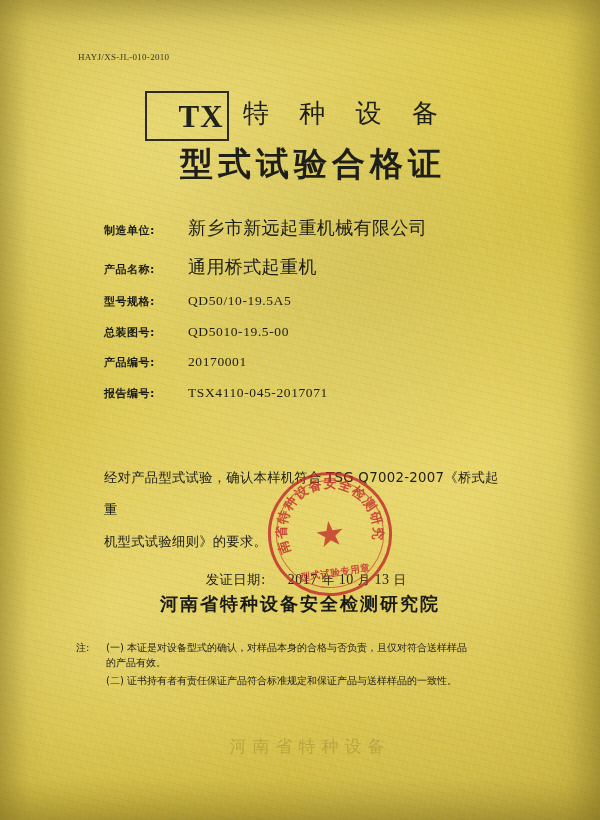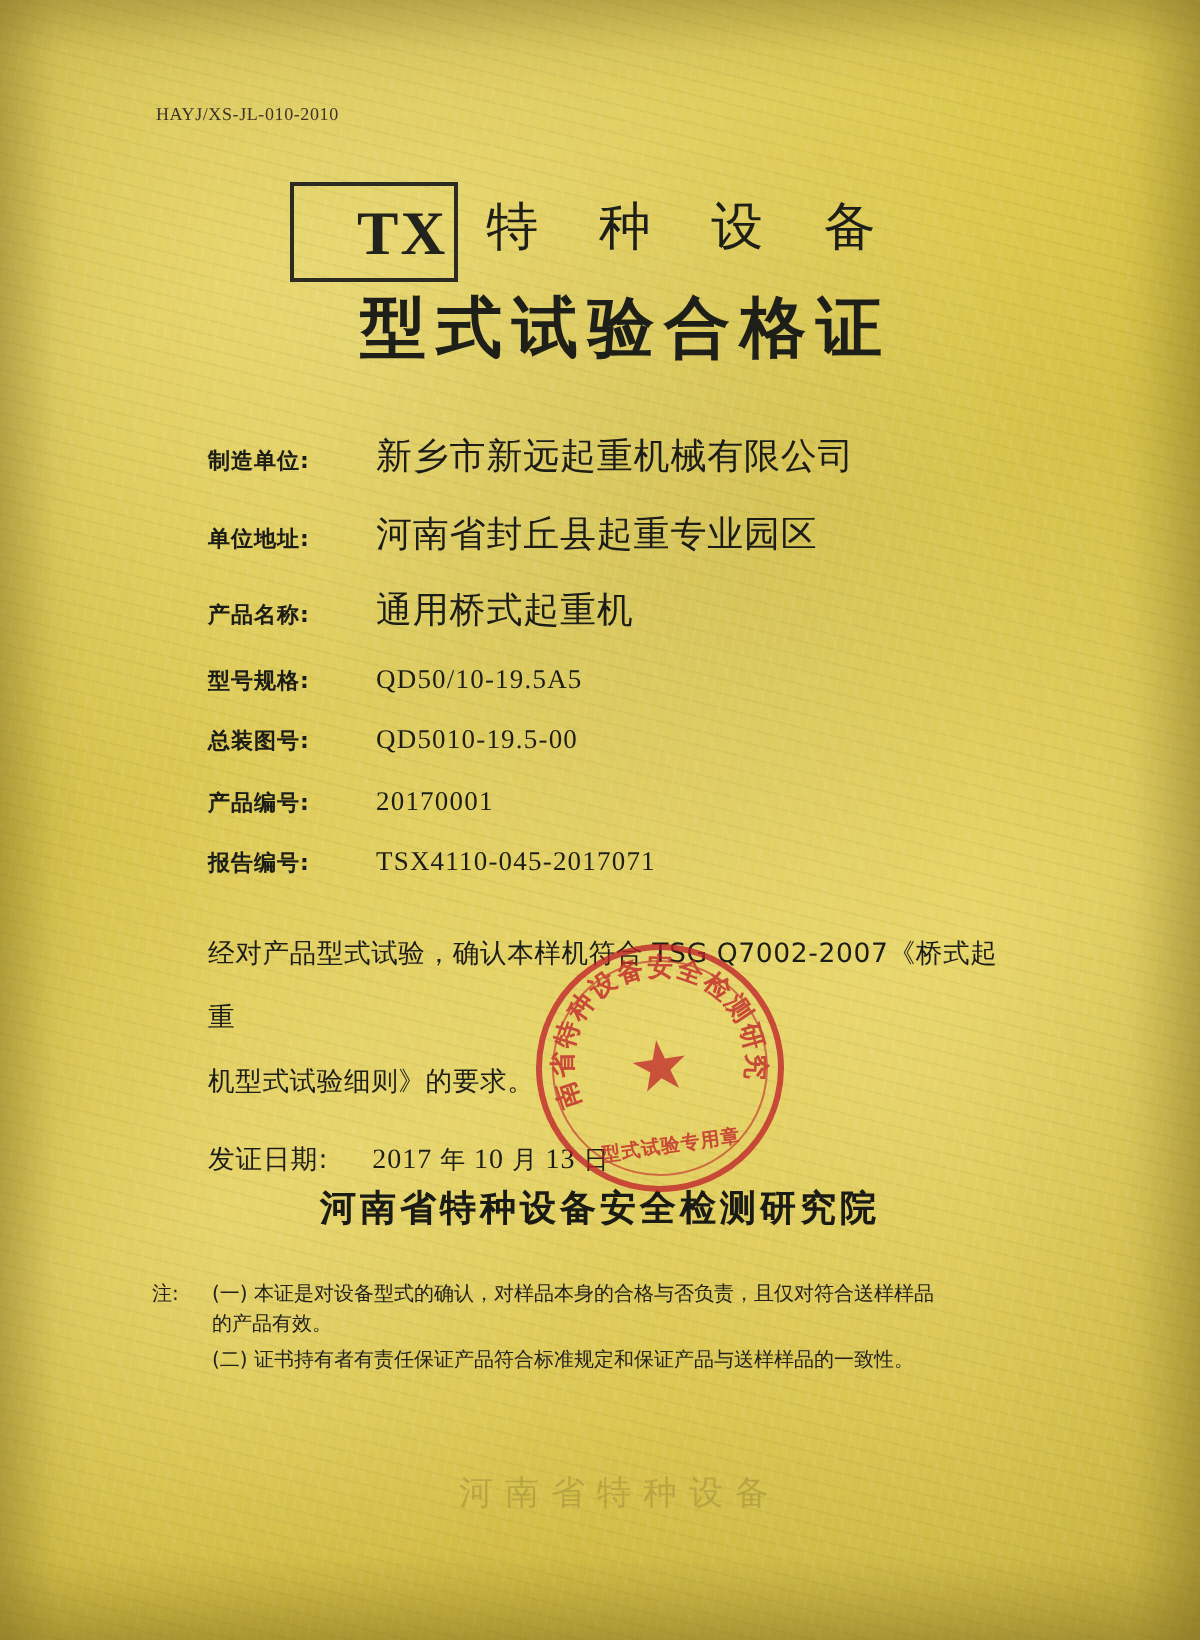--- a/index.html
+++ b/index.html
@@ -158,20 +158,21 @@
     font-family: "DejaVu Sans", "Liberation Sans", sans-serif;
     font-size: 13.3px;
     color: #1d1d17;
     line-height: 32px;
     letter-spacing: 0.3px;
   }
   #issue-row {
     display: flex;
     align-items: baseline;
     margin-top: 6px;
+    justify-content: center;
   }
   #issue-label {
     font-family: "DejaVu Sans", "Liberation Sans", sans-serif;
     font-size: 13.3px;
     color: #1d1d17;
     letter-spacing: 0.5px;
     margin-right: 22px;
   }
   .date-part {
     font-family: "Liberation Serif", serif;
@@ -287,24 +288,20 @@
       </div>
       <div class="cn-title-1">特 种 设 备</div>
     </div>
     <div class="cn-title-2">型式试验合格证</div>
   </div>
 
   <div id="fields" class="layer">
     <div class="field-row">
       <div class="field-label">制造单位:</div>
       <div class="field-value">新乡市新远起重机械有限公司</div>
-    </div>
-    <div class="field-row">
-      <div class="field-label">单位地址:</div>
-      <div class="field-value">河南省封丘县起重专业园区</div>
     </div>
     <div class="field-row">
       <div class="field-label">产品名称:</div>
       <div class="field-value">通用桥式起重机</div>
     </div>
     <div class="field-row">
       <div class="field-label">型号规格:</div>
       <div class="field-value mono">QD50/10-19.5A5</div>
     </div>
     <div class="field-row">

